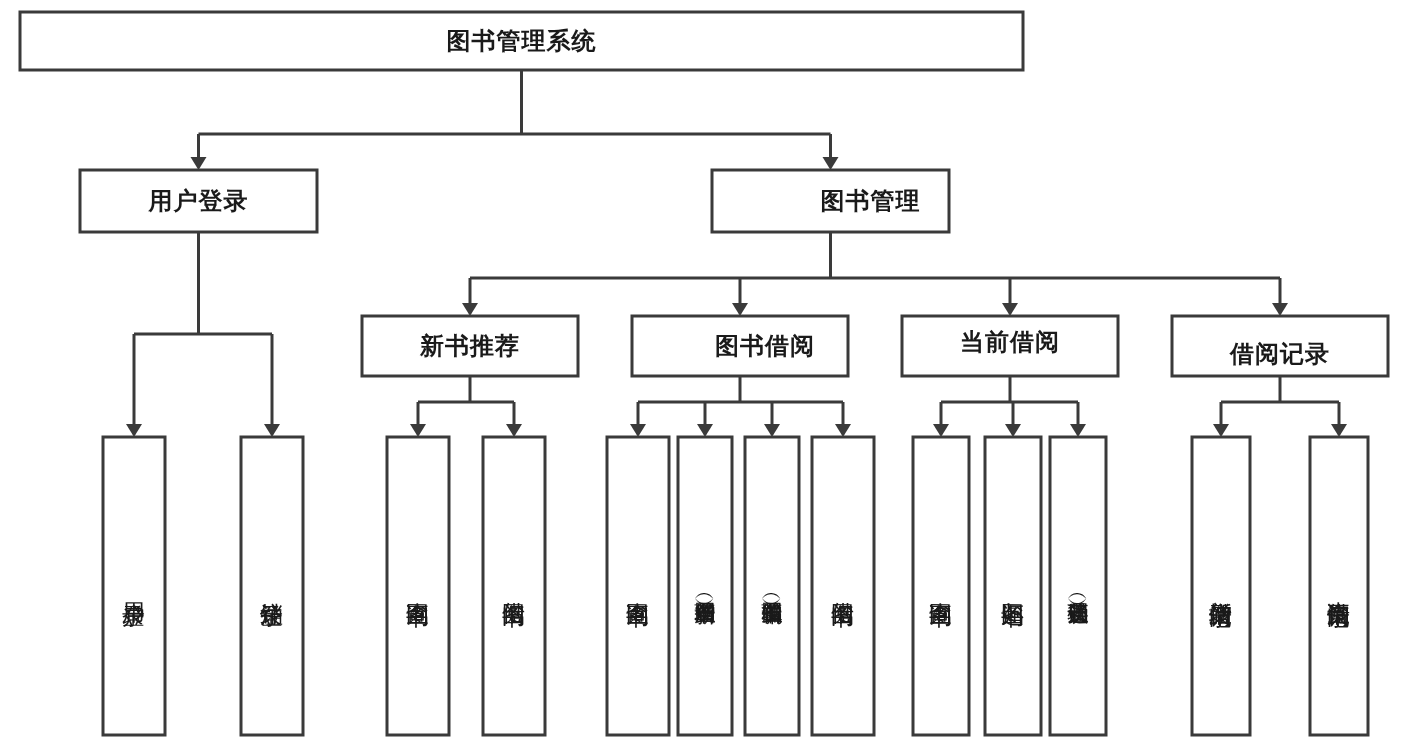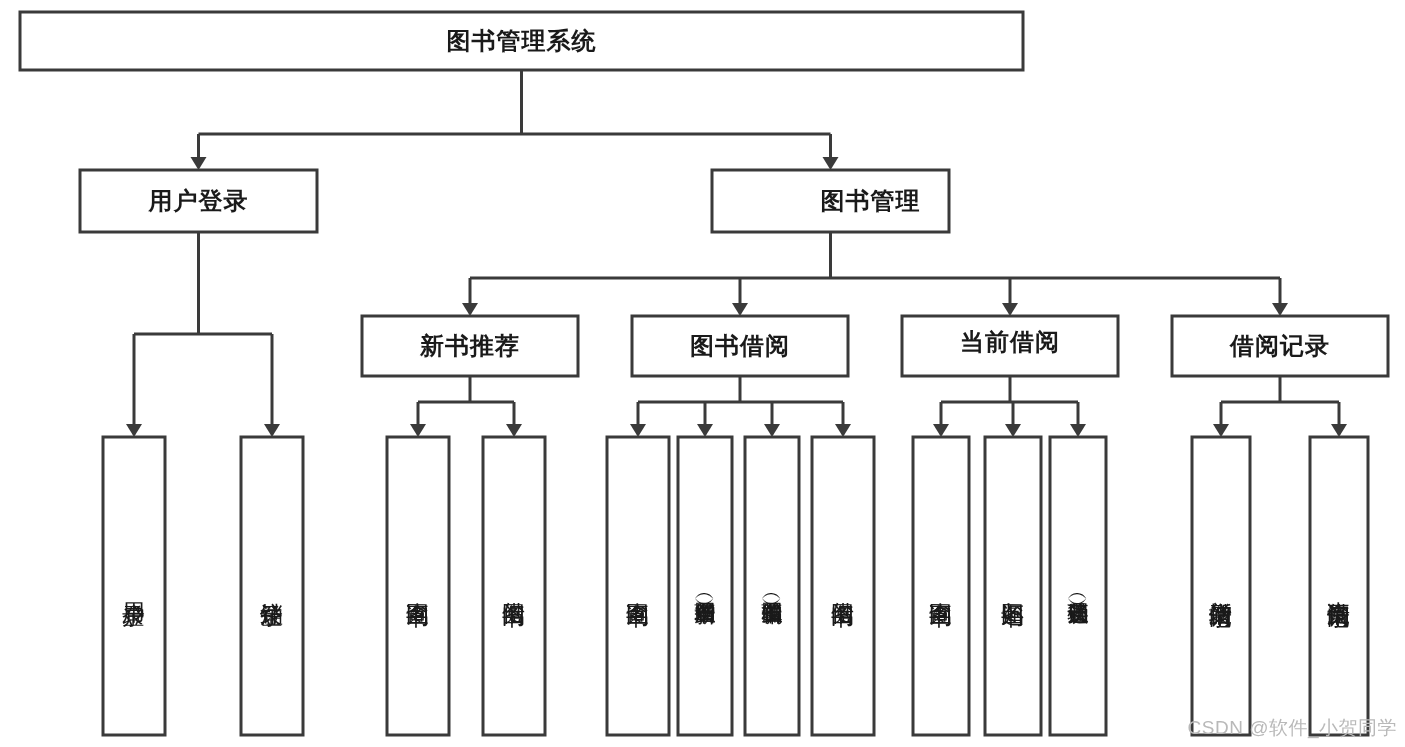--- a/index.html
+++ b/index.html
@@ -165,31 +165,30 @@
         <rect x="1050" y="437" width="56" height="298" class="node-box"></rect>
         <rect x="1192" y="437" width="58" height="298" class="node-box"></rect>
         <rect x="1310" y="437" width="58" height="298" class="node-box"></rect>
       </g>
   </svg>
   <div id="labels">
       <div class="hlabel-wrap" style="left: 20px; top: 12px; width: 1003px; height: 58px;">图书管理系统</div>
       <div class="hlabel-wrap" style="left: 80px; top: 170px; width: 237px; height: 62px;">用户登录</div>
       <div class="hlabel-wrap" style="left: 712px; top: 170px; width: 237px; height: 62px; padding-left: 40px;">图书管理</div>
       <div class="hlabel-wrap" style="left: 362px; top: 316px; width: 216px; height: 60px; border-radius: 23px;">新书推荐</div>
-      <div class="hlabel-wrap" style="left: 632px; top: 316px; width: 216px; height: 60px;">图书借阅</div>
+      <div class="hlabel-wrap" style="left: 632px; top: 316px; width: 216px; height: 60px; padding-left: 25px;">图书借阅</div>
       <div class="hlabel-wrap" style="left: 902px; top: 316px; width: 216px; height: 52px;">当前借阅</div>
-      <div class="hlabel-wrap" style="left: 1172px; top: 316px; width: 216px; height: 60px;">借阅记录</div>
+      <div class="hlabel-wrap" style="left: 1172px; top: 324px; width: 216px; height: 60px;">借阅记录</div>
       <div class="vlabel-wrap" style="left: 103px; top: 437px; width: 62px; height: 298px;">用户登录</div>
       <div class="vlabel-wrap" style="left: 241px; top: 437px; width: 62px; height: 298px;">注销登录</div>
       <div class="vlabel-wrap" style="left: 387px; top: 437px; width: 62px; height: 298px;">查询图书</div>
       <div class="vlabel-wrap" style="left: 483px; top: 437px; width: 62px; height: 298px;">借阅图书</div>
       <div class="vlabel-wrap" style="left: 607px; top: 437px; width: 62px; height: 298px;">查询图书</div>
       <div class="vlabel-wrap" style="left: 678px; top: 437px; width: 54px; height: 298px; font-size: 21px; letter-spacing: 0px;">新增图书（管理员）</div>
       <div class="vlabel-wrap" style="left: 745px; top: 437px; width: 54px; height: 298px; font-size: 21px; letter-spacing: 0px;">编辑图书（管理员）</div>
       <div class="vlabel-wrap" style="left: 812px; top: 437px; width: 62px; height: 298px;">借阅图书</div>
       <div class="vlabel-wrap" style="left: 913px; top: 437px; width: 56px; height: 298px;">查询图书</div>
       <div class="vlabel-wrap" style="left: 985px; top: 437px; width: 56px; height: 298px;">归还图书</div>
       <div class="vlabel-wrap" style="left: 1050px; top: 437px; width: 56px; height: 298px; font-size: 21px; letter-spacing: 0px;">确认归还（管理员）</div>
       <div class="vlabel-wrap" style="left: 1192px; top: 437px; width: 58px; height: 298px;">新增借阅记录</div>
       <div class="vlabel-wrap" style="left: 1310px; top: 437px; width: 58px; height: 298px;">查询借阅记录</div>
     </div>
-  <div class="watermark">CSDN @软件_小贺同学</div>
 </div>
 
 </body></html>

